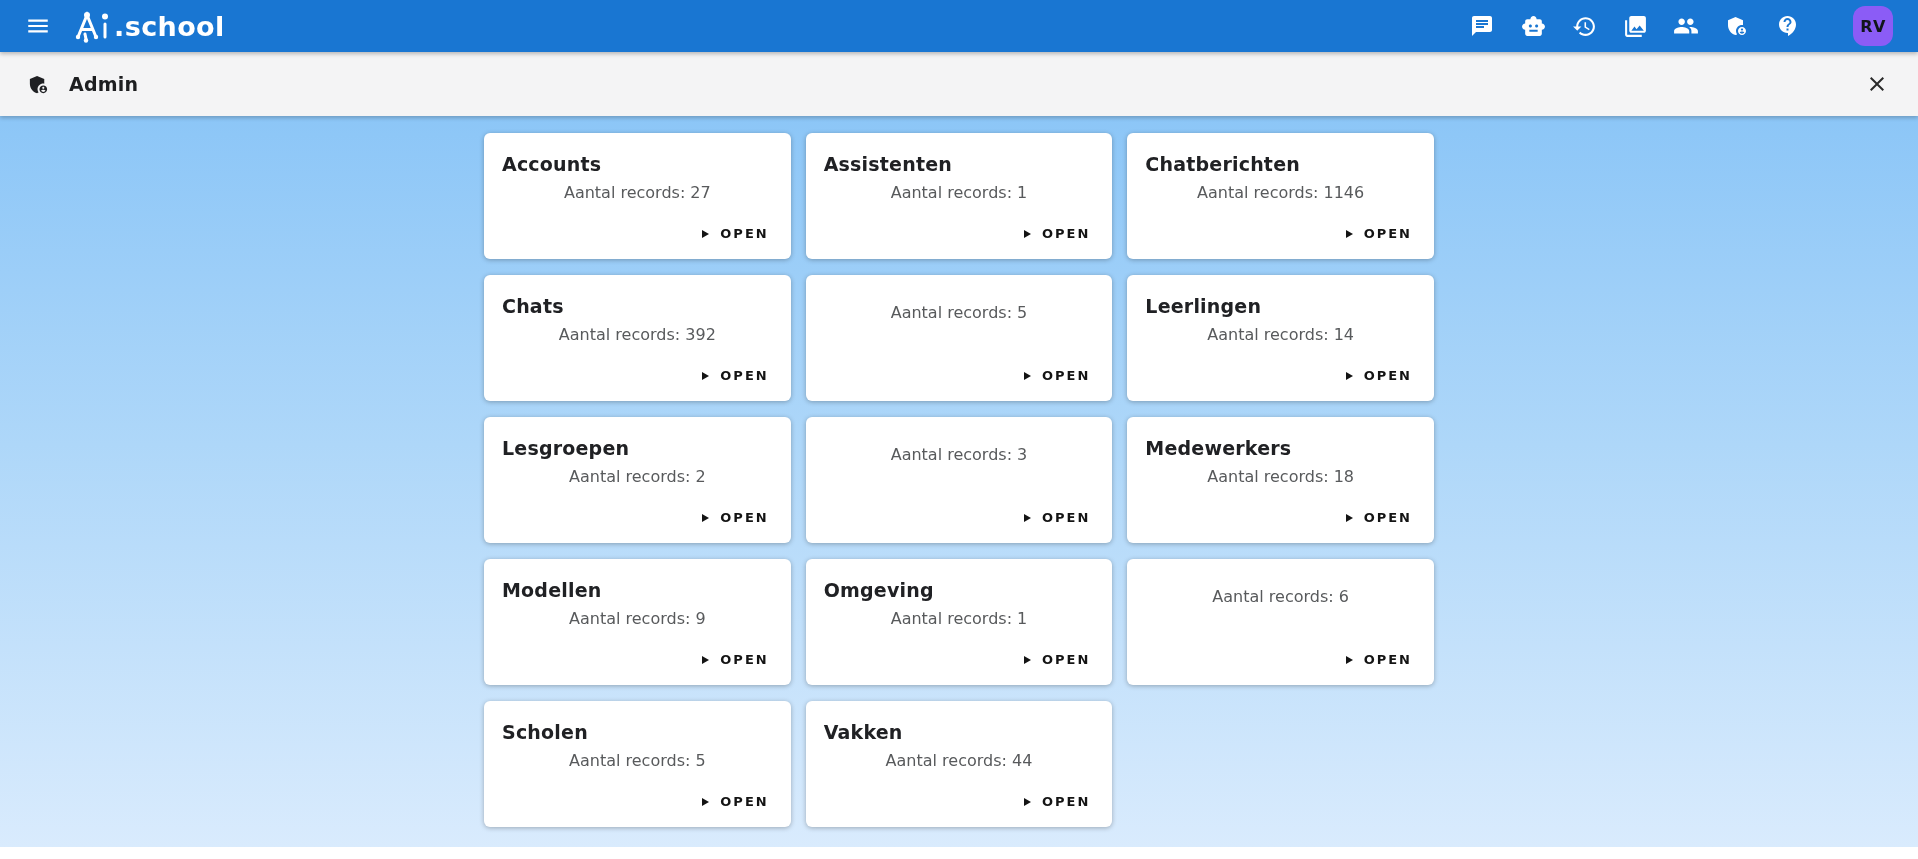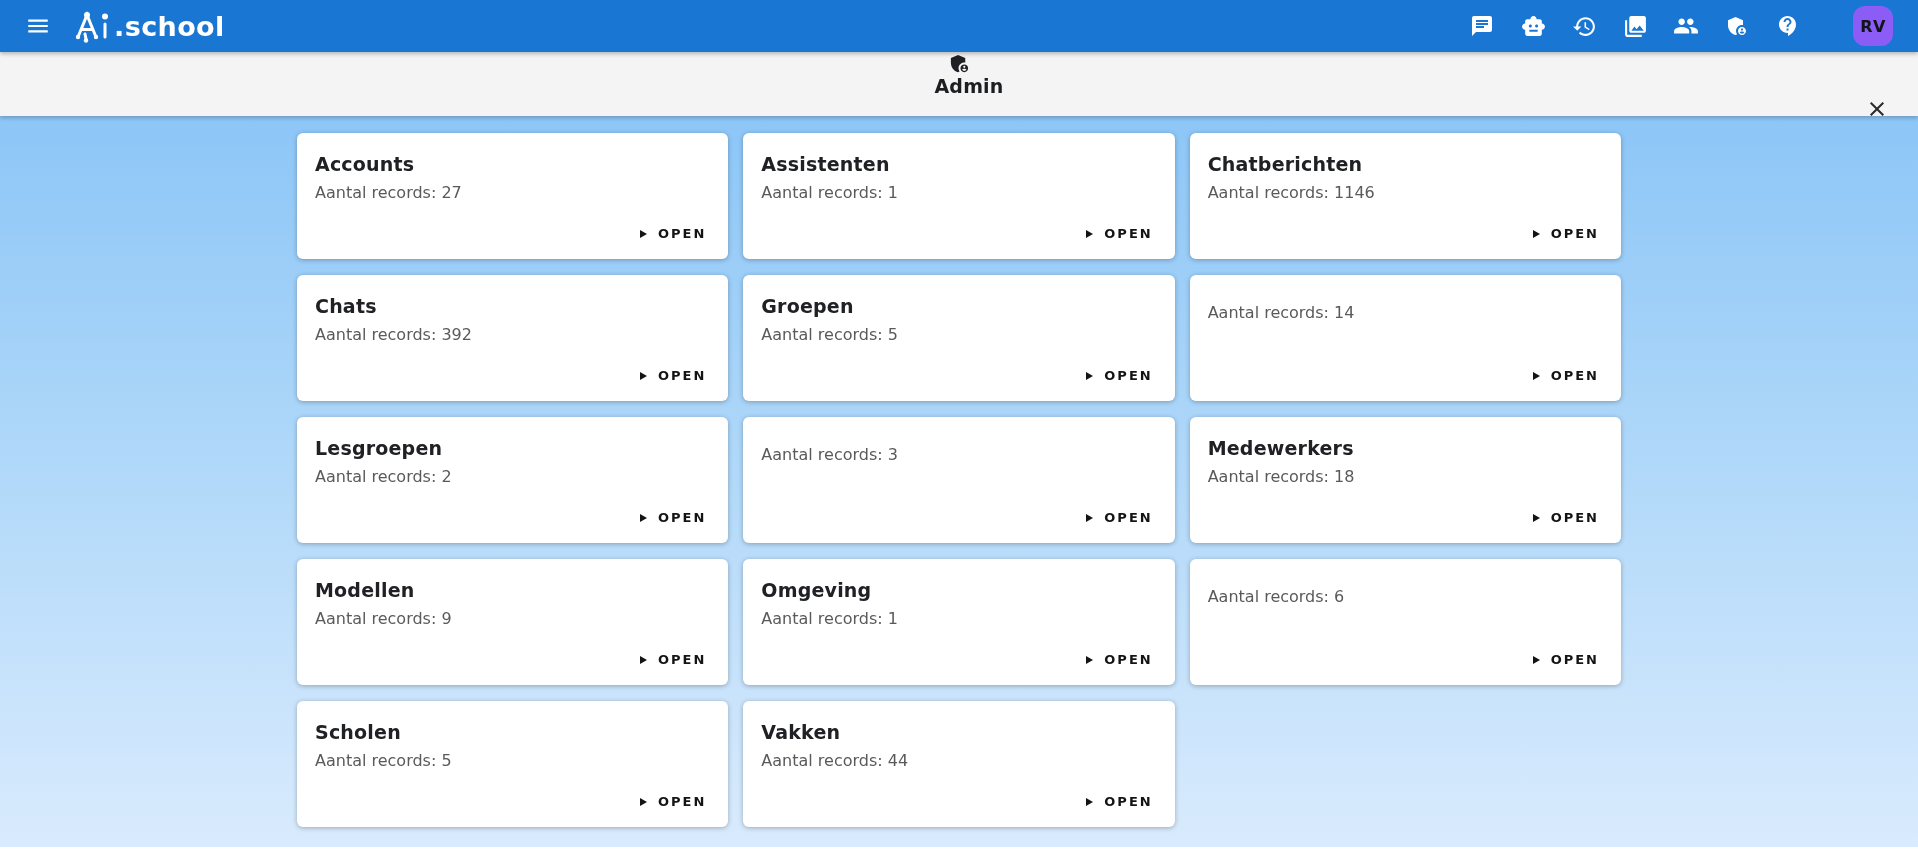--- a/index.html
+++ b/index.html
@@ -16,33 +16,33 @@
   .logo-suffix { font-size:27px; font-weight:600; letter-spacing:.4px; line-height:1; }
   .topbar-icons { margin-left:auto; display:flex; align-items:center; gap:25px; }
   .topbar-icons .icon-btn { width:26px; height:26px; }
   svg { display:block; }
   .avatar { width:40px; height:40px; border-radius:12px; background:#8b5cf6; color:#10151b;
     font-weight:700; font-size:16px; display:flex; align-items:center; justify-content:center;
     margin-left:27px; cursor:pointer; letter-spacing:.3px; }
 
   
   .admin-bar { height:64px; background:#f4f4f5; display:flex; align-items:center;
-    padding:0 26px 0 27px; box-shadow:0 2px 4px rgba(0,0,0,.22); position:relative; z-index:2;flex-direction:column; }
+    padding:0 26px 0 27px; box-shadow:0 2px 4px rgba(0,0,0,.22); position:relative; z-index:2; }
   .admin-shield { color:#1f2023; }
   .admin-title { margin-left:19px; font-size:19px; font-weight:600; color:#1d1e20; letter-spacing:.2px; }
   .close-btn { margin-left:auto; width:30px; height:30px; color:#2a2a2a; }
 
   
   .content { height:731px; background:linear-gradient(180deg,#8cc6f7 0%,#aed7f9 45%,#d9ebfd 100%); }
-  .grid { width:1324px; margin:0 auto; padding-top:17px; display:grid;
+  .grid { width:950px; margin:0 auto; padding-top:17px; display:grid;
     grid-template-columns:repeat(3,1fr); gap:16px 15px; }
   .card { background:#fff; border-radius:6px; box-shadow:0 1px 5px rgba(0,0,0,.28);
     height:126px; position:relative; padding:20px 18px; }
   .card-title { font-size:19px; font-weight:600; color:#202124; letter-spacing:.2px; }
-  .card-sub { margin-top:8px; font-size:16px; color:#585a5c; }
+  .card-sub { margin-top:8px; font-size:16px; color:#585a5c;text-align:center; }
   .open-btn { position:absolute; right:12px; bottom:10px; display:flex; align-items:center;
     gap:11px; background:none; border:none; cursor:pointer; padding:8px 10px;
     font-family:inherit; font-size:13px; font-weight:700; letter-spacing:2px; color:#141414; border-radius:4px;text-align:right; }
   .open-arrow { width:0; height:0; border-left:7px solid #141414;
     border-top:4.5px solid transparent; border-bottom:4.5px solid transparent; }
 </style>
 </head>
 <body>
 
 <header class="topbar">
@@ -174,29 +174,29 @@
       <div class="card">
         <div class="card-title">Chats</div>
         <div class="card-sub">Aantal records: 392</div>
         <button class="open-btn">
           <span class="open-arrow"></span>
           <span>OPEN</span>
         </button>
       </div>
 
       <div class="card">
-        <div class="card-title">Groepen</div>
         <div class="card-sub">Aantal records: 5</div>
         <button class="open-btn">
           <span class="open-arrow"></span>
           <span>OPEN</span>
         </button>
       </div>
 
       <div class="card">
+        <div class="card-title">Leerlingen</div>
         <div class="card-sub">Aantal records: 14</div>
         <button class="open-btn">
           <span class="open-arrow"></span>
           <span>OPEN</span>
         </button>
       </div>
 
       <div class="card">
         <div class="card-title">Lesgroepen</div>
         <div class="card-sub">Aantal records: 2</div>

